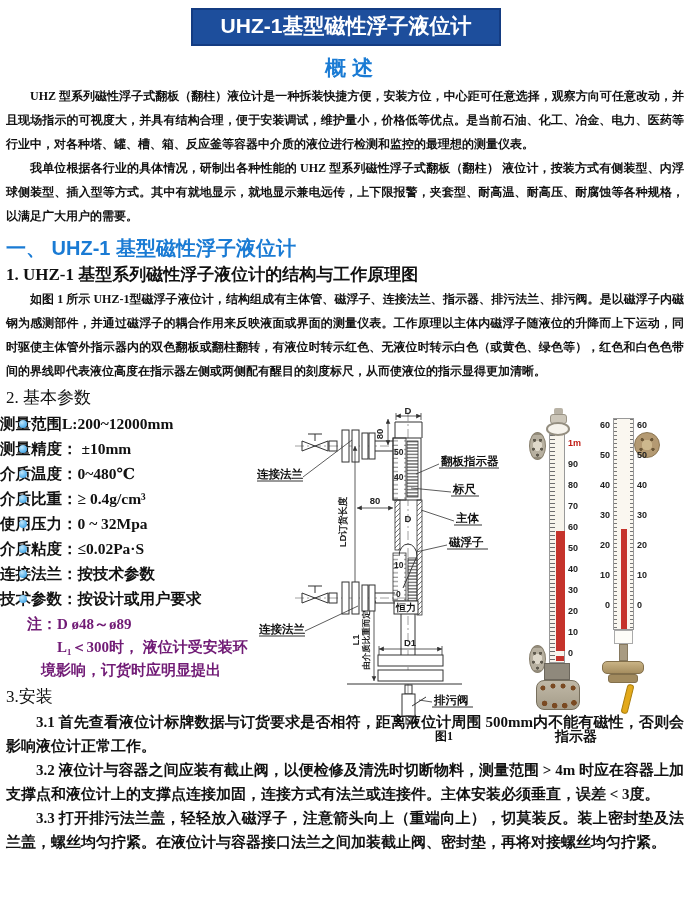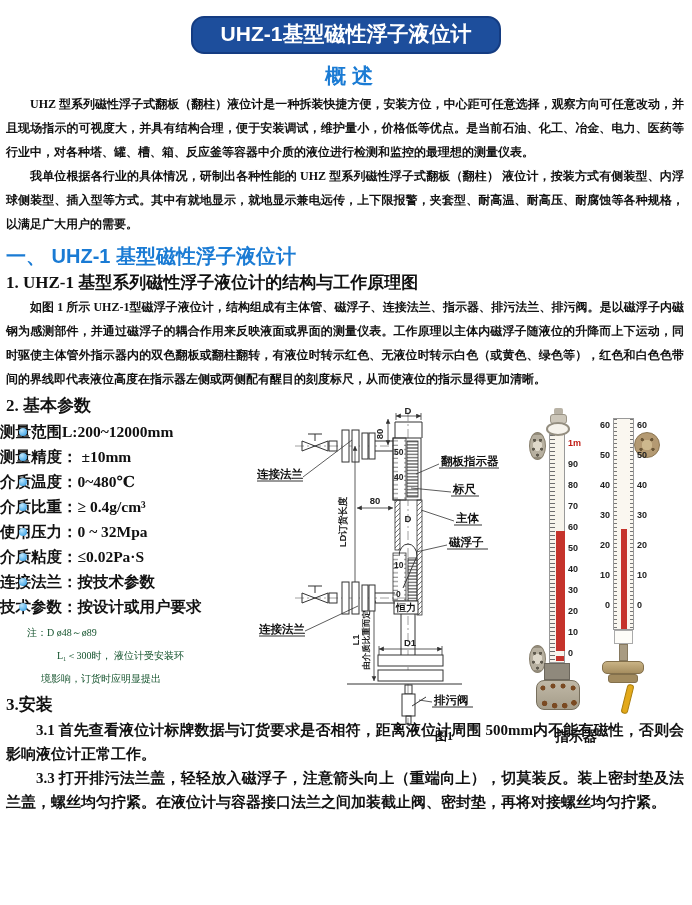--- a/index.html
+++ b/index.html
@@ -1,43 +1,43 @@
 <!DOCTYPE html>
 <html><head>
 <meta charset="utf-8">
 <style>
   html,body{margin:0;padding:0;background:#fff;}
   .page{position:relative;width:692px;height:905px;background:#fff;overflow:hidden;
         font-family:"Liberation Serif","DejaVu Serif",serif;color:#111;}
   
-  .banner{width:fit-content;margin:16px auto 0;padding:3px 28px 5px;
-          background:#1d4e9c;border:2px solid #143c82;border-radius:13px;
+  .banner{width:fit-content;margin:8px auto 0;padding:3px 28px 5px;
+          background:#1d4e9c;border:2px solid #143c82;border-radius:0;
           color:#fff;font:bold 21px/26px "Liberation Sans","DejaVu Sans",sans-serif;}
   
   .h-blue{color:#1a7bd4;font:bold 21px/26px "Liberation Sans","DejaVu Sans",sans-serif;
           margin:9px 0 3px 6px;text-align:center;}
   .h-blue2{color:#1a7bd4;font:bold 20px/26px "Liberation Sans","DejaVu Sans",sans-serif;
           margin:7px 0 2px 6px;}
   .h-black{font-weight:bold;font-size:17px;line-height:23px;margin:2px 0 1px 6px;}
-  .h-black2{font-weight:bold;font-size:17px;line-height:23px;margin:3px 0 2px 6px;}
+  .h-black2{font-weight:normal;font-size:17px;line-height:23px;margin:3px 0 2px 6px;}
   
   .para{font-weight:bold;font-size:12px;line-height:24px;margin:0 8px 0 6px;
         text-indent:2em;text-align:justify;}
   .para3{font-weight:bold;font-size:15px;line-height:24px;margin:0 8px 0 6px;
         text-indent:2em;text-align:justify;}
   
   .params{position:relative;}
   .param-list{list-style:none;margin:2px 0 0;padding:0;max-width:258px;}
   .param-list li{position:relative;font-weight:bold;font-size:15.5px;
                  line-height:25px;white-space:nowrap;}
   .param-list li::before{content:"";position:absolute;left:19px;top:9px;width:8px;height:8px;
                  border-radius:50%;
                  background:radial-gradient(circle at 35% 30%,#bfe6fb,#5fb6ee 60%,#2f8ed0);}
   .notes{margin-top:2px;}
-  .note-line{color:#14532d;font-weight:normal;font-size:10px;line-height:23px;white-space:nowrap;}
+  .note-line{color:#701a75;font-weight:bold;font-size:15px;line-height:23px;white-space:nowrap;}
   .n0{margin-left:27px;} .n1{margin-left:57px;} .n2{margin-left:57px;} .n3{margin-left:41px;}
   
   .figure{position:absolute;left:255px;top:408px;width:250px;height:345px;}
   .figure svg{width:100%;height:100%;}
   .svgln{stroke:#333;stroke-width:1;fill:none;}
   .svgfill{stroke:#333;stroke-width:1;fill:#fff;}
   .cl{stroke:#888;stroke-width:.8;fill:none;stroke-dasharray:9 3 2 3;}
   .dim{stroke:#333;stroke-width:.8;fill:none;}
   .dimtxt{font:bold 9.5px "Liberation Sans","DejaVu Sans",sans-serif;fill:#222;}
   .lbl{font:bold 11.5px "Liberation Serif","DejaVu Serif",serif;fill:#111;}
@@ -345,15 +345,16 @@
     <div class="g2-neck"></div>
     <div class="g2-f1"></div>
     <div class="g2-f2"></div>
     <div class="g2-lever"></div>
 
     <div class="photo-cap">指示器</div>
   </div>
 
   <div class="h-black2">3.安装</div>
   <p class="para3">3.1 首先查看液位计标牌数据与订货要求是否相符，距离液位计周围 500mm内不能有磁性，否则会影响液位计正常工作。</p>
+  <p class="para3">3.2 液位计与容器之间应装有截止阀，以便检修及清洗时切断物料，测量范围 &gt; 4m 时应在容器上加支撑点和液位计上的支撑点连接加固，连接方式有法兰或连接件。主体安装必须垂直，误差 &lt; 3度。</p>
   <p class="para3">3.3 打开排污法兰盖，轻轻放入磁浮子，注意箭头向上（重端向上），切莫装反。装上密封垫及法兰盖，螺丝均匀拧紧。在液位计与容器接口法兰之间加装截止阀、密封垫，再将对接螺丝均匀拧紧。</p>
 
 </div>
 
 </body></html>

